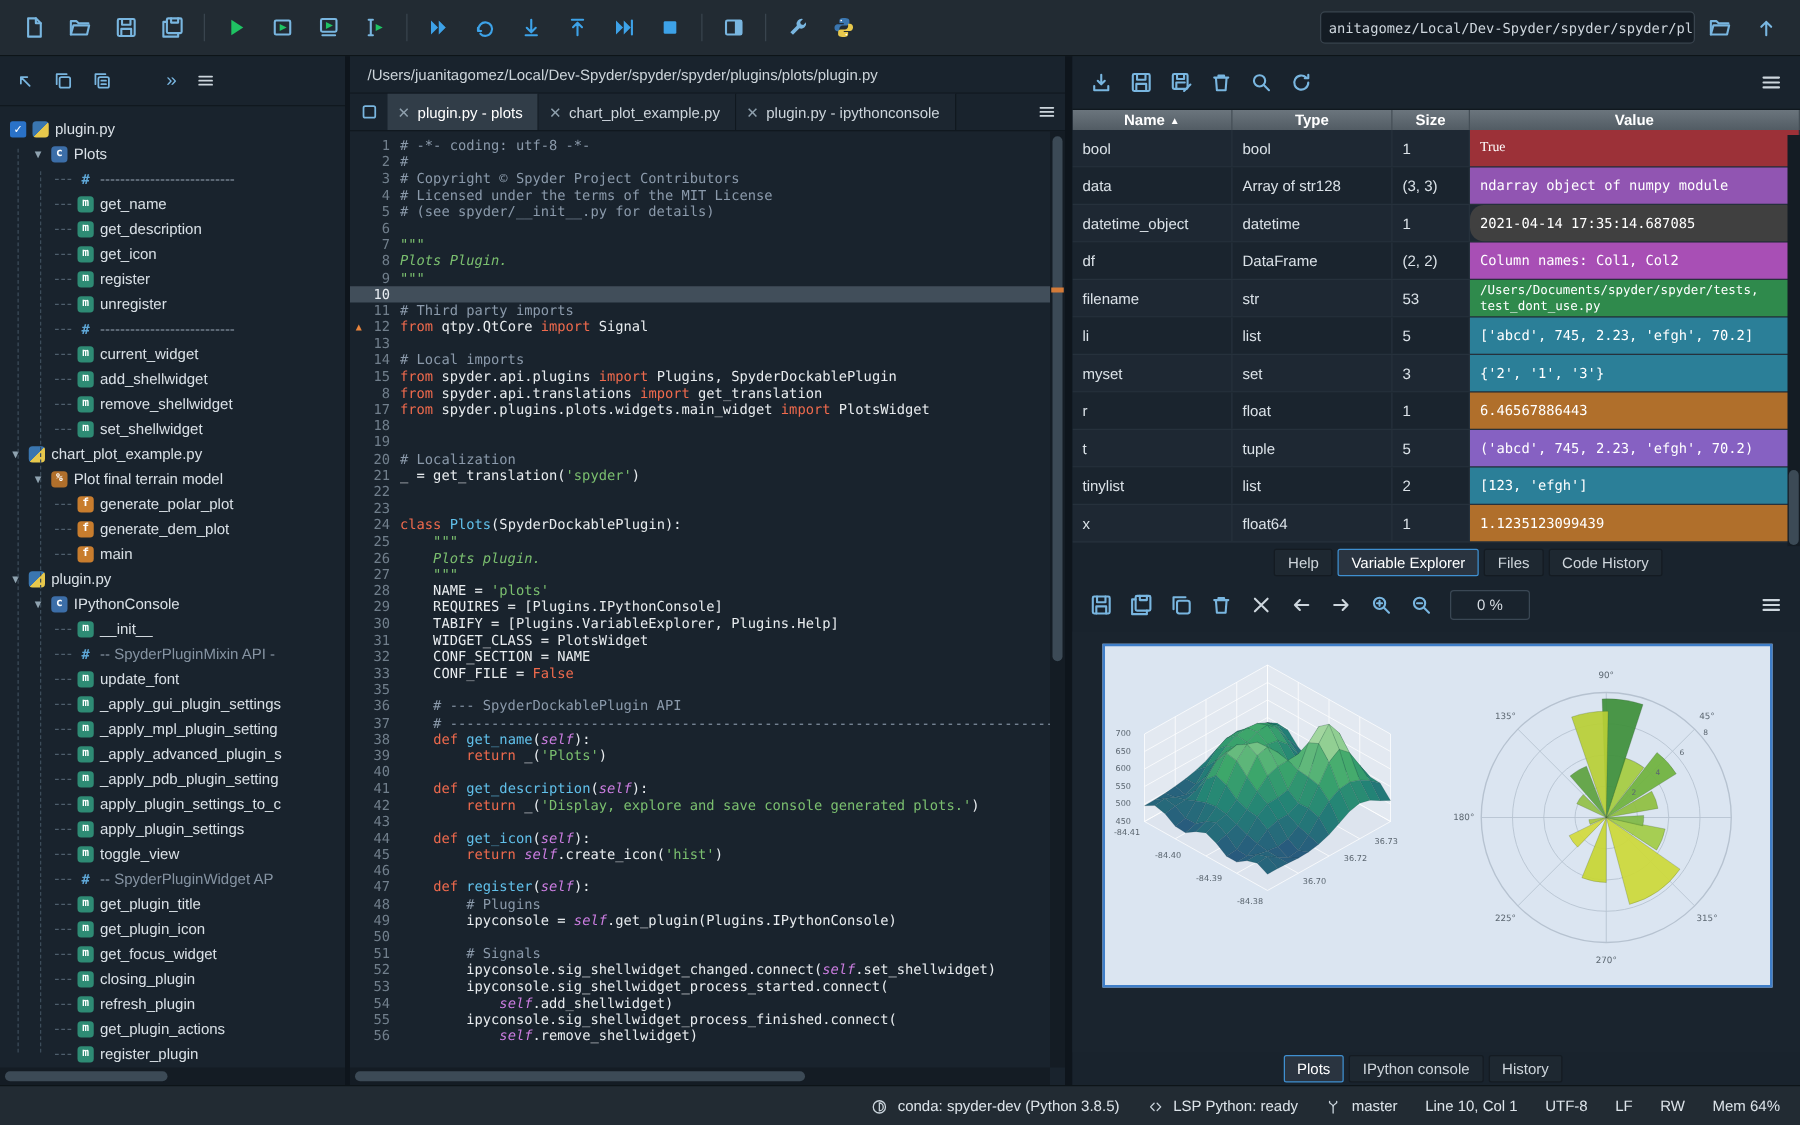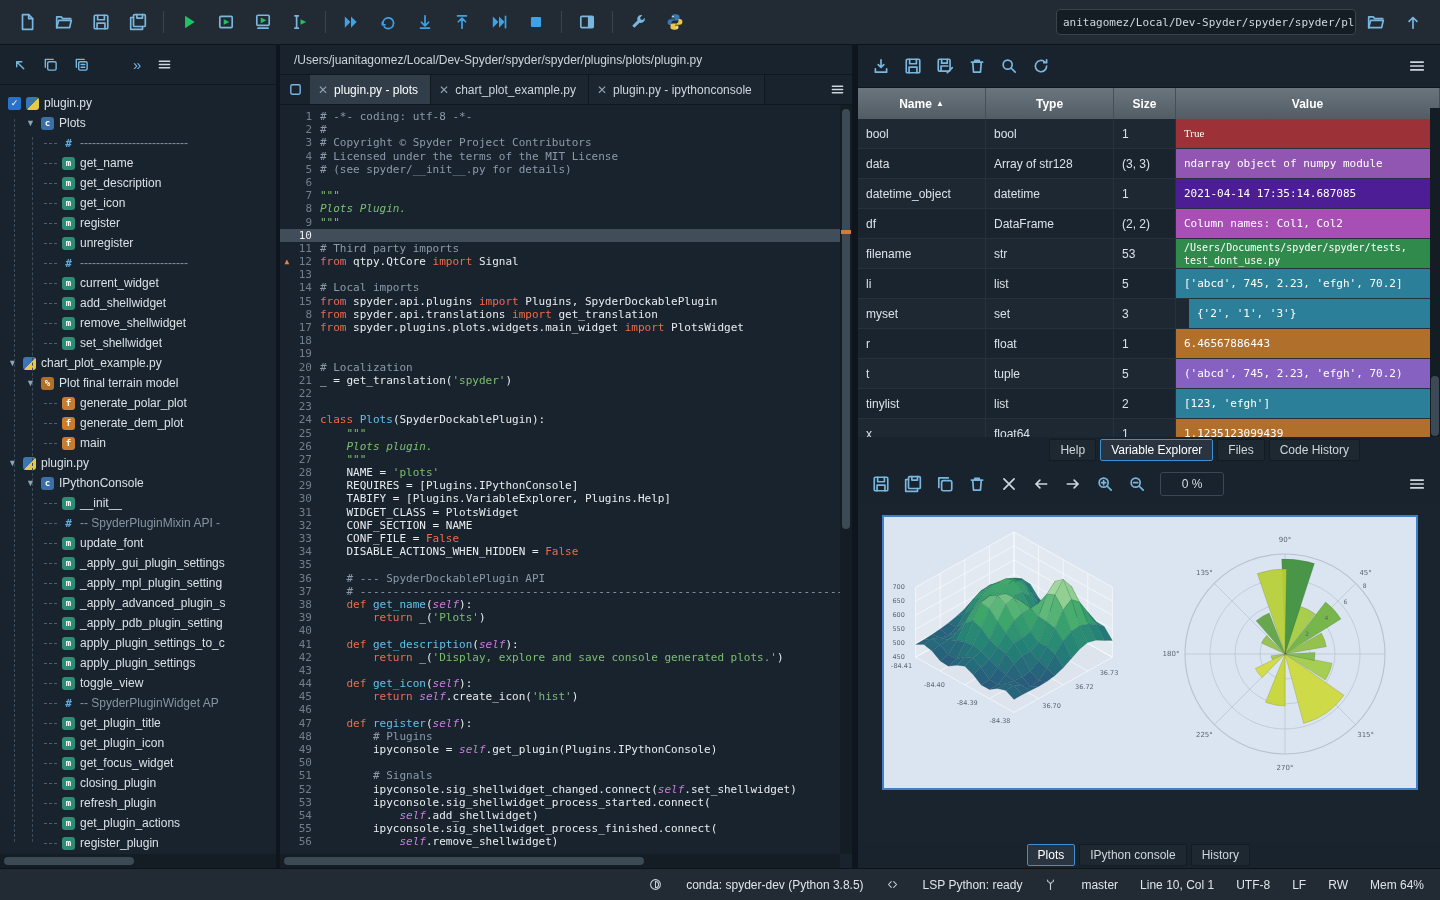--- a/index.html
+++ b/index.html
@@ -59,41 +59,41 @@
   #ed-vscroll{position:absolute;top:60px;right:0;width:12px;bottom:14px;background:#141c24}
   #ed-vscroll .handle{position:absolute;left:2px;width:8px;top:4px;height:420px;background:#3c4a56;border-radius:4px}
   #ed-vscroll .mark{position:absolute;left:1px;width:10px;height:4px;background:#d47b38;top:125px}
   #ed-hscroll{position:absolute;left:0;right:12px;bottom:0;height:14px;background:#141c24}
   #ed-hscroll .handle{position:absolute;top:3px;height:8px;left:4px;width:360px;background:#3c4a56;border-radius:4px}
   
   #right{position:absolute;left:858px;top:45px;width:582px;bottom:32px;display:flex;flex-direction:column;background:#19232d}
   .panel-toolbar{height:42px;display:flex;align-items:center;gap:14px;padding:0 14px;flex:0 0 auto}
   .panel-toolbar .end{margin-left:auto}
   #ve-table{height:350px;flex:0 0 auto;position:relative;overflow:hidden;border-top:1px solid #10181f}
-  .vhead{display:flex;height:31px;background:linear-gradient(#6b757d,#525c64);color:#fff;font-weight:bold;font-size:12px}
+  .vhead{display:flex;height:16px;background:linear-gradient(#6b757d,#525c64);color:#fff;font-weight:bold;font-size:12px}
   .vhead .vcell{justify-content:center;border-right:1px solid #454f57}
   .vcell{display:flex;align-items:center;padding:0 8px;overflow:hidden}
   .c0{width:128px;flex:0 0 auto}.c1{width:128px;flex:0 0 auto}.c2{width:62px;flex:0 0 auto}.c3{flex:1}
   .vrow{display:flex;height:30px;border-bottom:1px solid #26313c;background:#1a242e;font-size:12px}
   .vrow:nth-child(odd){background:#1e2833}
   .vrow .vcell{border-right:1px solid #26313c;color:#dbe2e8}
   .vrow .c3{color:#fff;font-family:"DejaVu Sans Mono",monospace;font-size:11px;white-space:pre-line;line-height:13px}
   .sortarrow{font-size:8px;margin-left:4px}
   #ve-vscroll{position:absolute;top:20px;right:0;width:10px;bottom:0;background:#141c24}
   #ve-vscroll .handle{position:absolute;left:1px;width:8px;top:268px;height:60px;background:#3c4a56;border-radius:4px}
-  .btabs{height:26px;display:flex;align-items:center;justify-content:flex-end;gap:4px;flex:0 0 auto;padding-right:80px}
+  .btabs{height:26px;display:flex;align-items:center;justify-content:flex-end;gap:4px;flex:0 0 auto;padding-right:110px}
   .btab{padding:3px 10px;font-size:12px;background:#1e2831;color:#cfd6dc;border:1px solid #141b22;border-radius:2px;white-space:nowrap}
   .btab.active{border-color:#3f8fd0;background:#2a3440;color:#fff}
   #plot-area{flex:1;position:relative;background:#1a242e}
   #figure{position:absolute;left:24px;top:10px;width:536px;height:275px;background:#dbe5f1;border:2px solid #3f7ec8}
   #plots-tabs{padding-right:190px}
   #zoombox{width:64px;height:24px;border:1px solid #3a4754;border-radius:3px;display:flex;align-items:center;justify-content:center;color:#d7dde3;font-size:12px}
   
   #statusbar{position:absolute;left:0;bottom:0;width:1440px;height:32px;background:#222b33;border-top:1px solid #0d1418;display:flex;align-items:center;justify-content:flex-end;gap:22px;padding:0 16px;font-size:12px;color:#dde4ea}
-  .sitem{display:flex;align-items:center;gap:24px;white-space:nowrap}
+  .sitem{display:flex;align-items:flex-end;gap:8px;white-space:nowrap}
 </style>
 </head>
 <body>
 
 <div id="topbar">
   <span class="tbtn">
       <svg class="ic" viewBox="0 0 16 16">
         <path d="M4 1.5h5.5L13 5v9.5H4z"></path>
         <path d="M9.5 1.5V5H13"></path>
       </svg>
@@ -496,21 +496,20 @@
       <div class="cline"><span class="gmark"></span><span class="lnum">24</span><span class="ltext"><span class="kw">class</span><span class="pl"> </span><span class="cls">Plots</span><span class="pl">(SpyderDockablePlugin):</span></span></div>
       <div class="cline"><span class="gmark"></span><span class="lnum">25</span><span class="ltext"><span class="doc">    """</span></span></div>
       <div class="cline"><span class="gmark"></span><span class="lnum">26</span><span class="ltext"><span class="doc">    Plots plugin.</span></span></div>
       <div class="cline"><span class="gmark"></span><span class="lnum">27</span><span class="ltext"><span class="doc">    """</span></span></div>
       <div class="cline"><span class="gmark"></span><span class="lnum">28</span><span class="ltext"><span class="pl">    NAME = </span><span class="str">'plots'</span></span></div>
       <div class="cline"><span class="gmark"></span><span class="lnum">29</span><span class="ltext"><span class="pl">    REQUIRES = [Plugins.IPythonConsole]</span></span></div>
       <div class="cline"><span class="gmark"></span><span class="lnum">30</span><span class="ltext"><span class="pl">    TABIFY = [Plugins.VariableExplorer, Plugins.Help]</span></span></div>
       <div class="cline"><span class="gmark"></span><span class="lnum">31</span><span class="ltext"><span class="pl">    WIDGET_CLASS = PlotsWidget</span></span></div>
       <div class="cline"><span class="gmark"></span><span class="lnum">32</span><span class="ltext"><span class="pl">    CONF_SECTION = NAME</span></span></div>
       <div class="cline"><span class="gmark"></span><span class="lnum">33</span><span class="ltext"><span class="pl">    CONF_FILE = </span><span class="kw">False</span></span></div>
-      <div class="cline"><span class="gmark"></span><span class="lnum">34</span><span class="ltext"><span class="pl">    DISABLE_ACTIONS_WHEN_HIDDEN = </span><span class="kw">False</span></span></div>
       <div class="cline"><span class="gmark"></span><span class="lnum">35</span><span class="ltext"></span></div>
       <div class="cline"><span class="gmark"></span><span class="lnum">36</span><span class="ltext"><span class="com">    # --- SpyderDockablePlugin API</span></span></div>
       <div class="cline"><span class="gmark"></span><span class="lnum">37</span><span class="ltext"><span class="com">    # ----------------------------------------------------------------------------</span></span></div>
       <div class="cline"><span class="gmark"></span><span class="lnum">38</span><span class="ltext"><span class="pl">    </span><span class="kw">def</span><span class="pl"> </span><span class="fn">get_name</span><span class="pl">(</span><span class="slf">self</span><span class="pl">):</span></span></div>
       <div class="cline"><span class="gmark"></span><span class="lnum">39</span><span class="ltext"><span class="pl">        </span><span class="kw">return</span><span class="pl"> _(</span><span class="str">'Plots'</span><span class="pl">)</span></span></div>
       <div class="cline"><span class="gmark"></span><span class="lnum">40</span><span class="ltext"></span></div>
       <div class="cline"><span class="gmark"></span><span class="lnum">41</span><span class="ltext"><span class="pl">    </span><span class="kw">def</span><span class="pl"> </span><span class="fn">get_description</span><span class="pl">(</span><span class="slf">self</span><span class="pl">):</span></span></div>
       <div class="cline"><span class="gmark"></span><span class="lnum">42</span><span class="ltext"><span class="pl">        </span><span class="kw">return</span><span class="pl"> _(</span><span class="str">'Display, explore and save console generated plots.'</span><span class="pl">)</span></span></div>
       <div class="cline"><span class="gmark"></span><span class="lnum">43</span><span class="ltext"></span></div>
       <div class="cline"><span class="gmark"></span><span class="lnum">44</span><span class="ltext"><span class="pl">    </span><span class="kw">def</span><span class="pl"> </span><span class="fn">get_icon</span><span class="pl">(</span><span class="slf">self</span><span class="pl">):</span></span></div>
@@ -609,21 +608,21 @@
         <div class="vrow">
           <span class="vcell c0">data</span>
           <span class="vcell c1">Array of str128</span>
           <span class="vcell c2">(3, 3)</span>
           <span class="vcell c3" style="background: rgb(145, 85, 178);">ndarray object of numpy module</span>
         </div>
         <div class="vrow">
           <span class="vcell c0">datetime_object</span>
           <span class="vcell c1">datetime</span>
           <span class="vcell c2">1</span>
-          <span class="vcell c3" style="background: #4c1d95;">2021-04-14 17:35:14.687085</span>
+          <span class="vcell c3" style="background: #404040; border-radius: 11px;">2021-04-14 17:35:14.687085</span>
         </div>
         <div class="vrow">
           <span class="vcell c0">df</span>
           <span class="vcell c1">DataFrame</span>
           <span class="vcell c2">(2, 2)</span>
           <span class="vcell c3" style="background: rgb(168, 79, 181);">Column names: Col1, Col2</span>
         </div>
         <div class="vrow">
           <span class="vcell c0">filename</span>
           <span class="vcell c1">str</span>
@@ -634,21 +633,21 @@
         <div class="vrow">
           <span class="vcell c0">li</span>
           <span class="vcell c1">list</span>
           <span class="vcell c2">5</span>
           <span class="vcell c3" style="background: rgb(43, 127, 152);">['abcd', 745, 2.23, 'efgh', 70.2]</span>
         </div>
         <div class="vrow">
           <span class="vcell c0">myset</span>
           <span class="vcell c1">set</span>
           <span class="vcell c2">3</span>
-          <span class="vcell c3" style="background: rgb(43, 127, 152); margin-left: 13px;">{'2', '1', '3'}</span>
+          <span class="vcell c3" style="background: rgb(43, 127, 152);">{'2', '1', '3'}</span>
         </div>
         <div class="vrow">
           <span class="vcell c0">r</span>
           <span class="vcell c1">float</span>
           <span class="vcell c2">1</span>
           <span class="vcell c3" style="background: rgb(176, 111, 43);">6.46567886443</span>
         </div>
         <div class="vrow">
           <span class="vcell c0">t</span>
           <span class="vcell c1">tuple</span>

